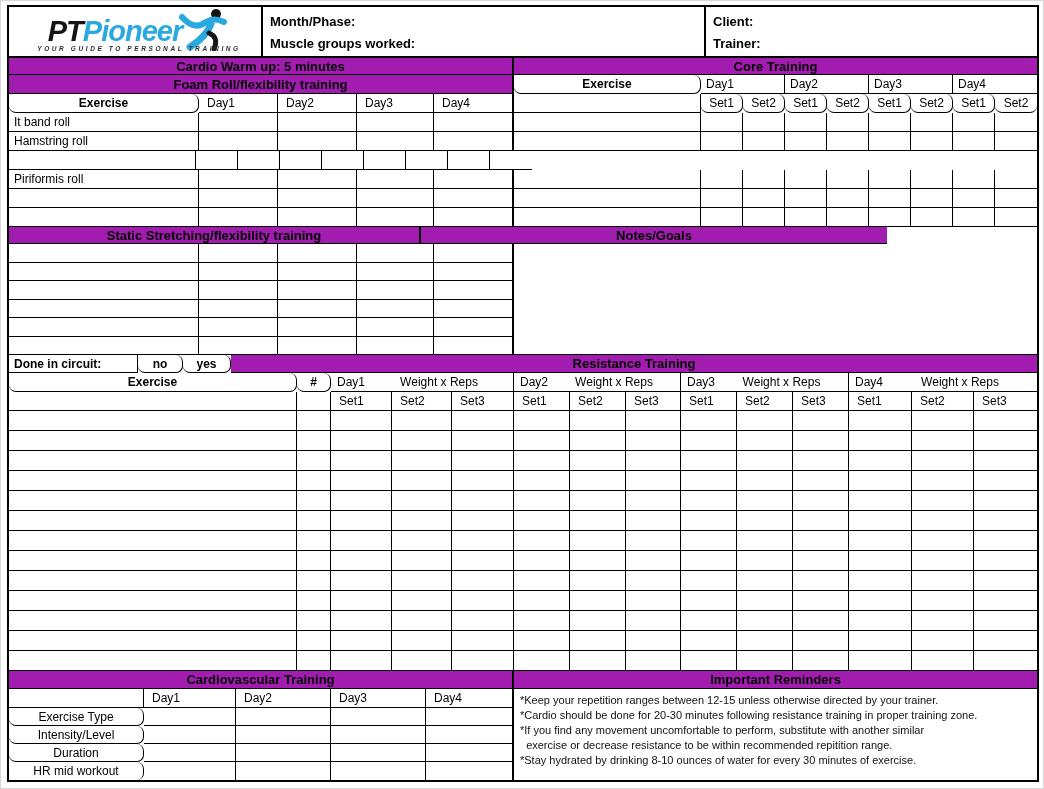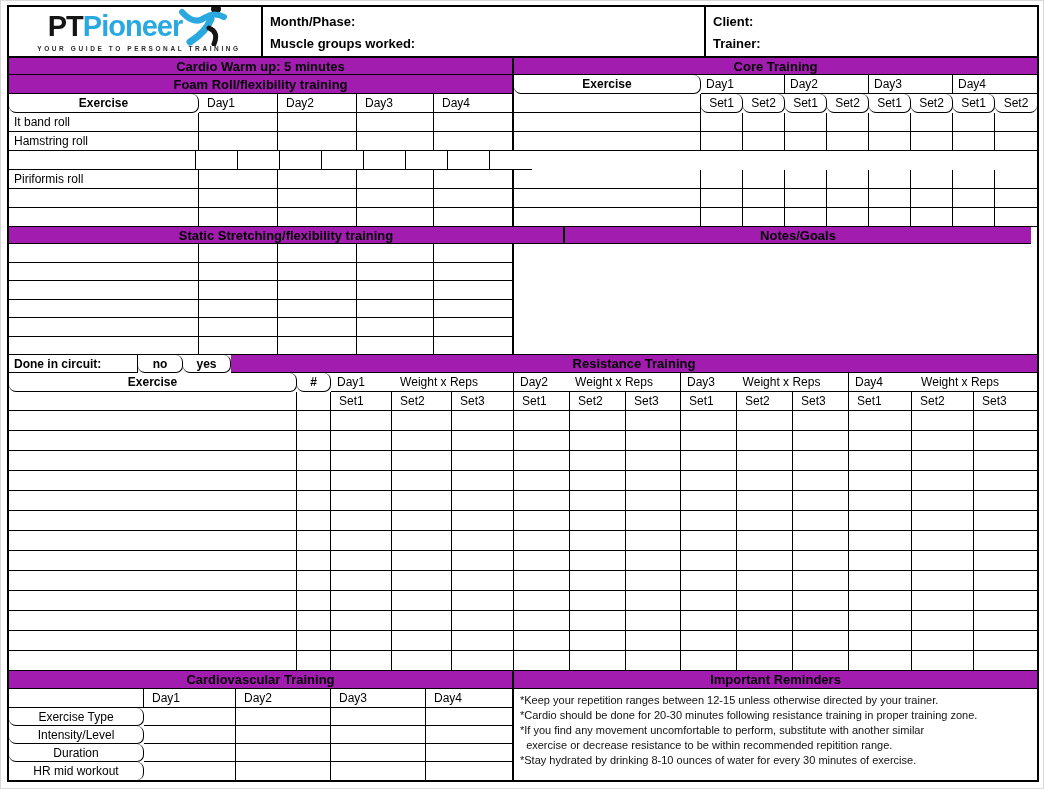--- a/index.html
+++ b/index.html
@@ -37,21 +37,21 @@
   .foam-grid   { display: grid; grid-template-columns: 190px 79px 79px 77px 80px; width: 505px; }
   .core-day-grid { display: grid; grid-template-columns: 187px 84px 84px 84px 84px; width: 523px; }
   .core-grid   { display: grid; grid-template-columns: 187px repeat(8, 42px); width: 523px; }
   .circuit-grid{ display: grid; grid-template-columns: 129px 45px 48px 806px; width: 1028px; }
   .res-hdr1    { display: grid; grid-template-columns: 288px 34px 183px 167px 168px 188px; width: 1028px; }
   .res-grid    { display: grid; grid-template-columns: 288px 34px 61px 60px 62px 56px 56px 55px 56px 56px 56px 63px 62px 63px; width: 1028px; }
   .cardio-grid { display: grid; grid-template-columns: 135px 92px 95px 95px 88px; width: 505px; }
 
   
   .band-cell { padding: 4px 7px; font-size: 13px; font-weight: bold; display: block; line-height: 22px; }
-  .logo-cell { padding: 3px 6px 4px 14px; display: flex; flex-direction: column; justify-content: space-between; }
+  .logo-cell { padding: 3px 6px 4px 14px; display: flex; flex-direction: column; justify-content: flex-end; font-style: italic; }
   .logo-main { display: flex; align-items: center; height: 32px; }
   .logo-pt { font-size: 29px; font-weight: 900; color: #151515; letter-spacing: -1px; }
   .logo-pioneer { font-size: 29px; font-weight: 900; color: #2aa9e0; letter-spacing: -1px; }
   .logo-tag { font-size: 6.5px; font-weight: bold; color: #2b2b2b; letter-spacing: 2.6px; margin-top: -2px; }
   .logo-fig { margin-left: -4px; margin-top: -4px; }
 
   .title-cell { font-size: 13px; font-weight: bold; justify-content: center; }
 
   .notes-box { width: 523px; border-bottom: 1px solid #000; background: #fff; }
 
@@ -238,21 +238,21 @@
           <div class="c"></div>
           <div class="c"></div>
           <div class="c"></div>
           <div class="c"></div>
           <div class="c brn"></div>
       </div>
     </div>
     </div>
 
   <div class="row h17">
-    <div class="c br2 gray title-cell" style="width:556px">Static Stretching/flexibility training</div>
+    <div class="c br2 gray title-cell" style="width:412px">Static Stretching/flexibility training</div>
     <div class="c brn gray title-cell" style="width:466px">Notes/Goals</div>
   </div>
 
   <div class="row" style="height:111px">
     <div>
       <div class="foam-grid h185">
         <div class="c"></div>
         <div class="c"></div>
           <div class="c"></div>
           <div class="c"></div>

